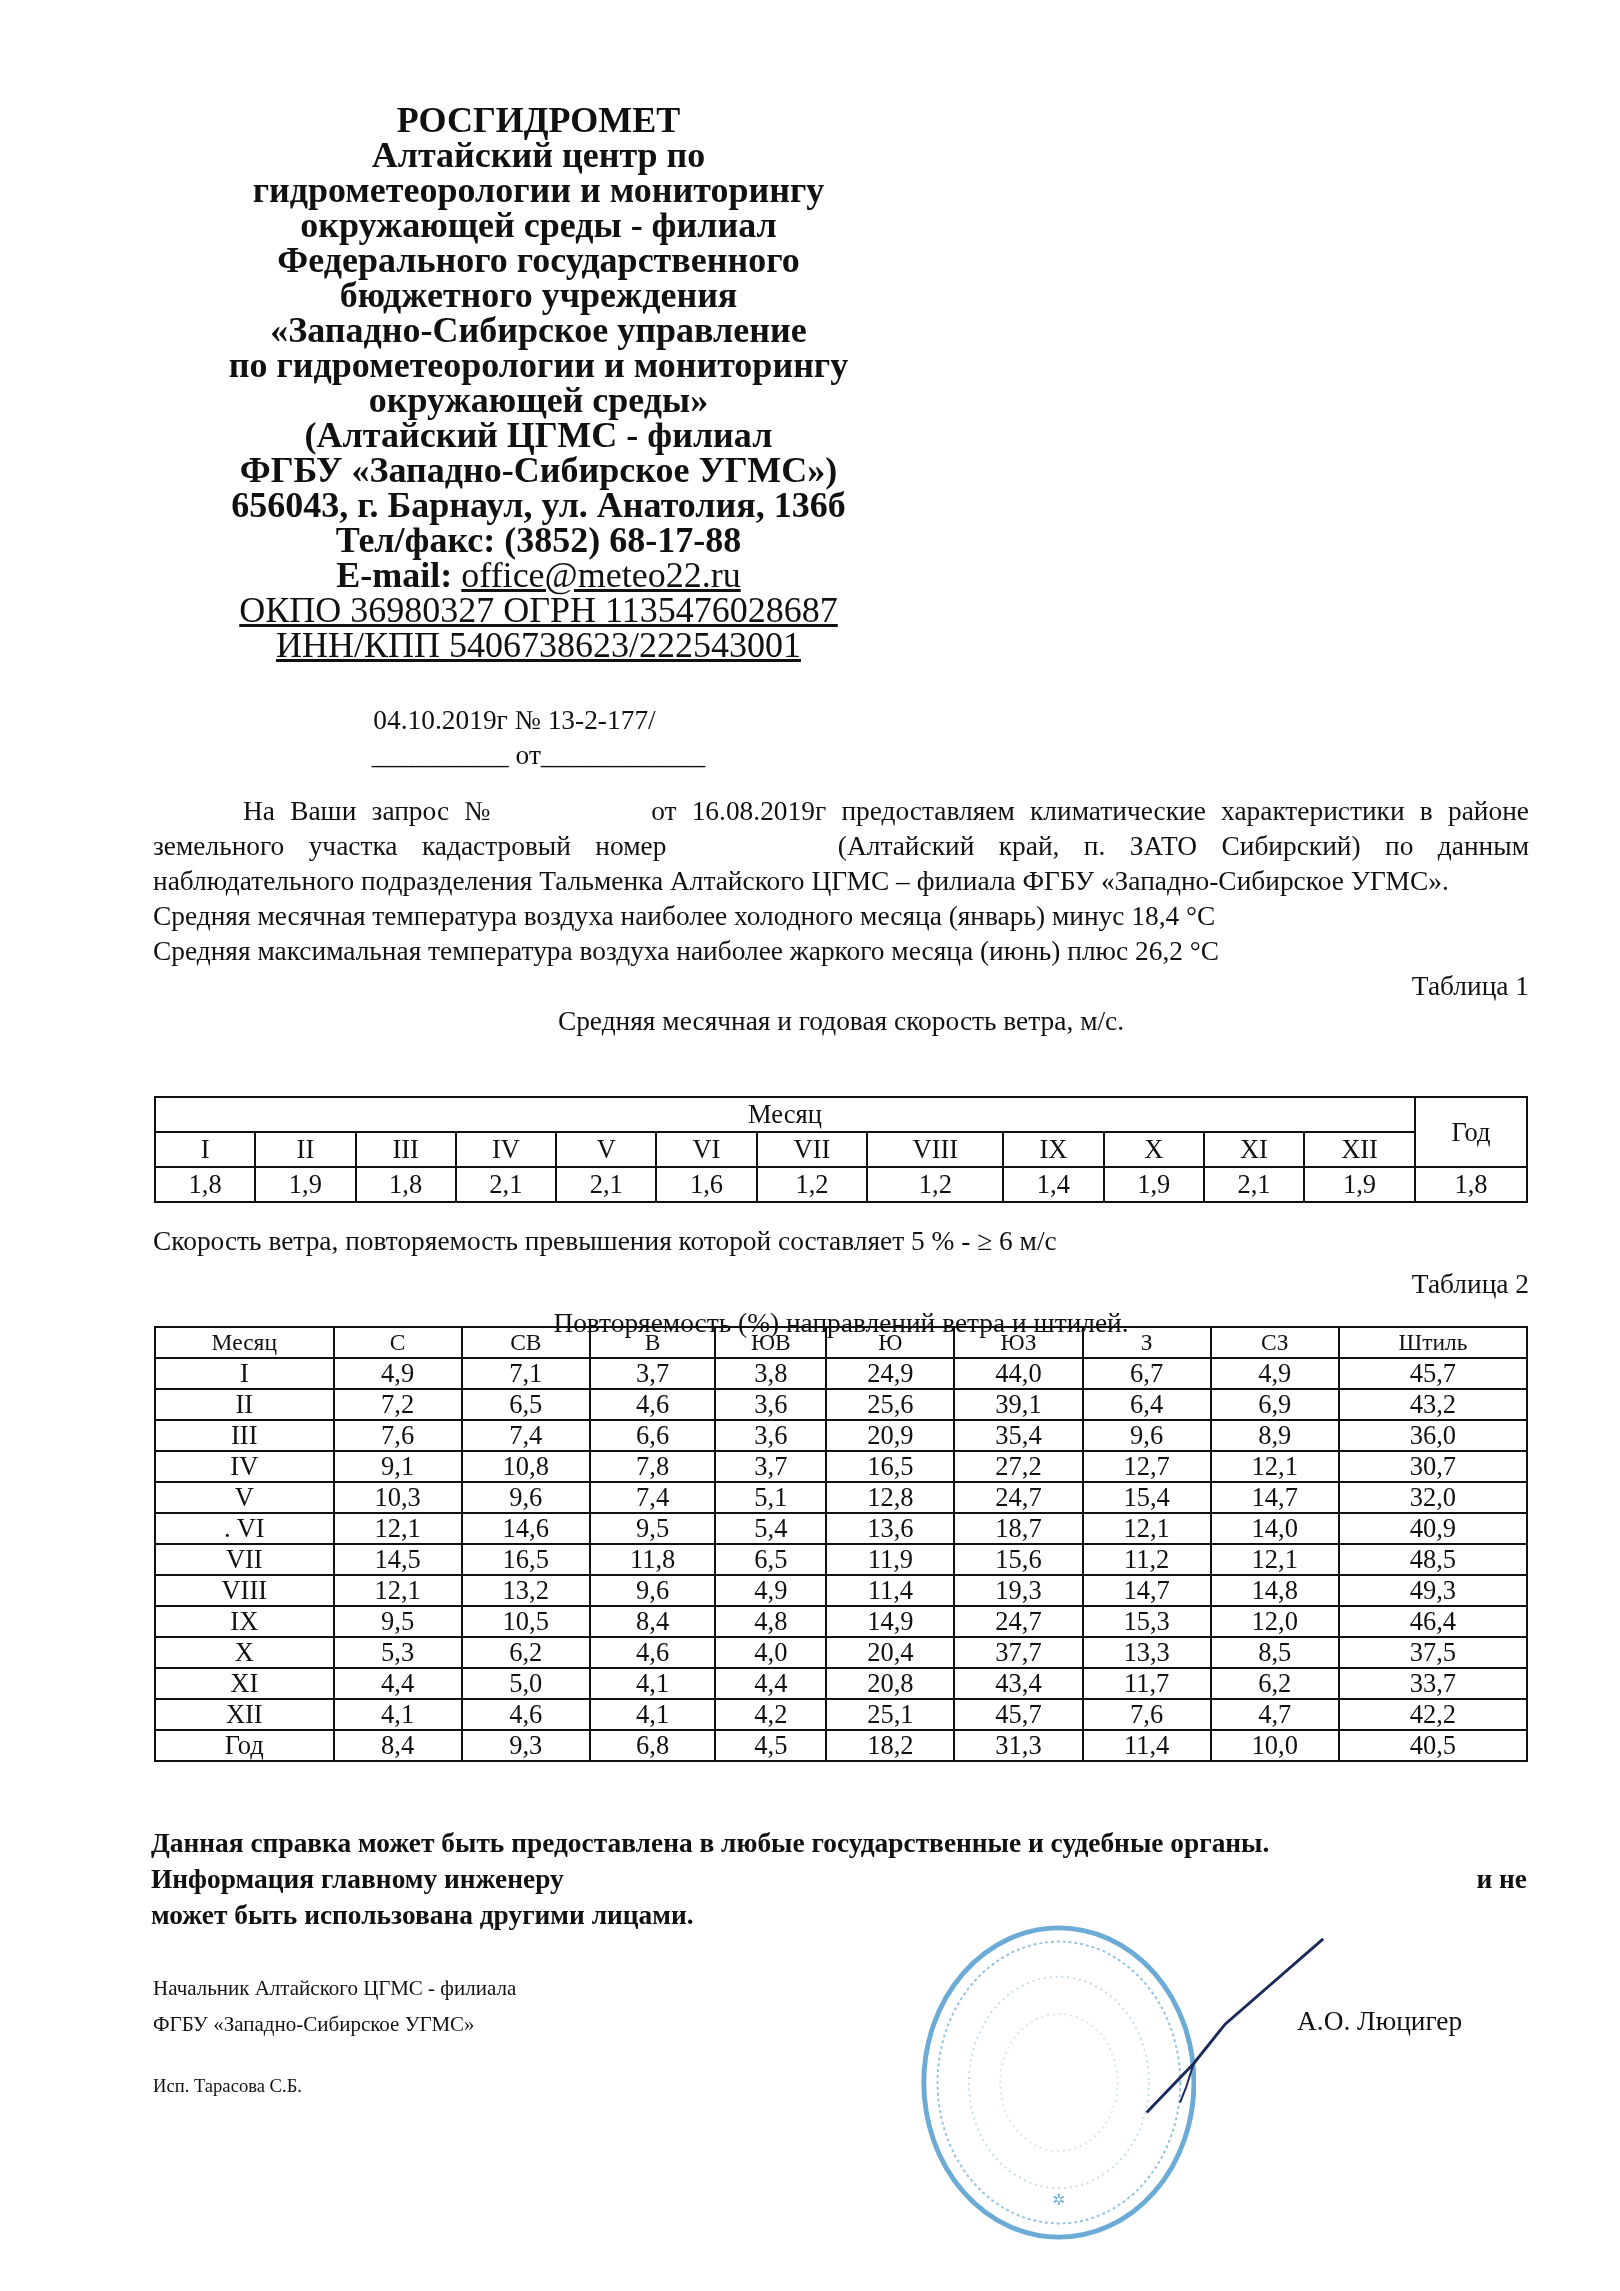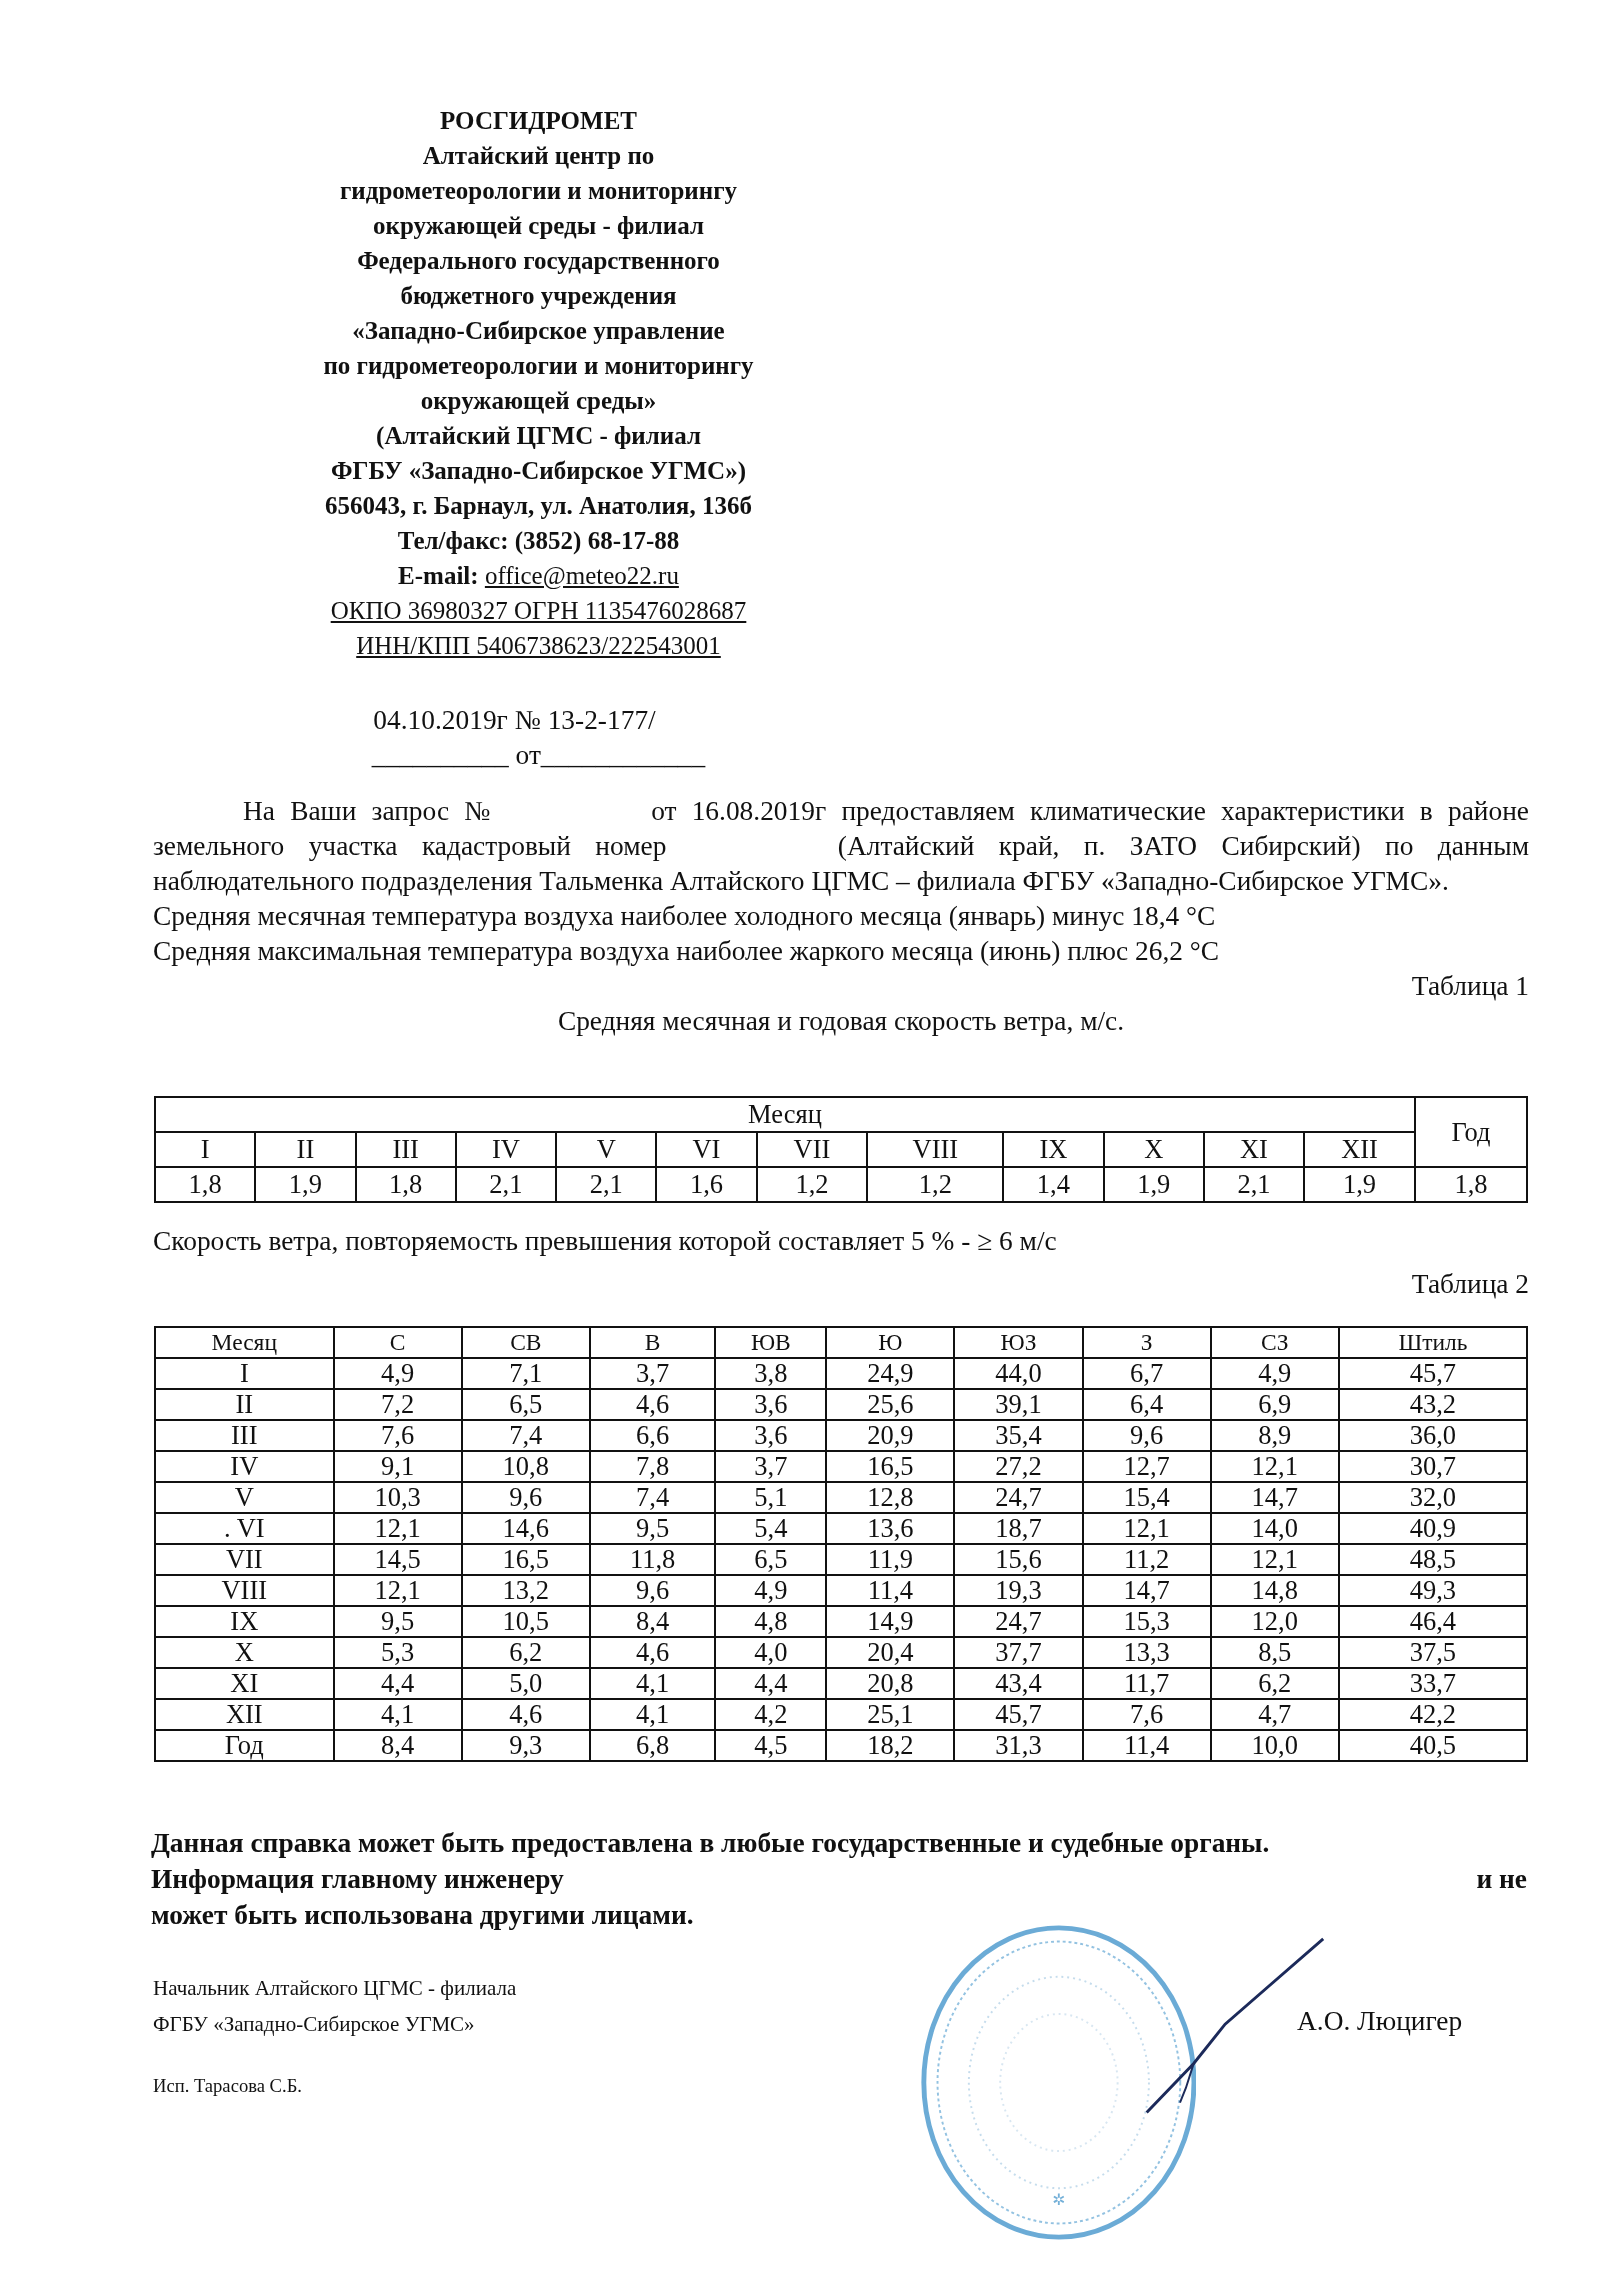--- a/index.html
+++ b/index.html
@@ -2,21 +2,21 @@
 <html><head>
 <meta charset="utf-8">
 <style>
   html, body { margin: 0; padding: 0; background: #ffffff; }
   body {
     width: 1620px; height: 2292px; position: relative; overflow: hidden;
     font-family: "Liberation Serif", serif; color: #111;
   }
   .header {
     position: absolute; left: 225px; top: 103px; width: 627px;
-    text-align: center; font-weight: bold; font-size: 25px; line-height: 35px;
+    text-align: center; font-weight: bold; font-size: 36px; line-height: 35px;
   }
   .header .plain { font-weight: normal; text-decoration: underline; }
   .header .u { text-decoration: underline; font-weight: normal; }
   .regno {
     position: absolute; left: 225px; top: 703px; width: 627px; text-align: center;
     font-size: 27.4px; line-height: 35px;
   }
   .regno .line1 { }
   .body-text {
     position: absolute; left: 153px; top: 794px; width: 1376px;
@@ -124,20 +124,21 @@
         <td>2,1</td>
         <td>1,9</td>
         <td>1,8</td>
       </tr>
 </tbody>
   </table>
 
 <div class="body-text" style="top:1224px">
   <p style="text-align:left">Скорость ветра, повторяемость превышения которой составляет 5 % - ≥ 6 м/с</p>
   <p class="right" style="margin-top:7.8px">Таблица 2</p>
+  <p class="center" style="margin-top:3.9px">Повторяемость (%) направлений ветра и штилей.</p>
 </div>
 
 <table class="t2">
   <thead>
       <tr id="t2-head">
         <td>Месяц</td>
         <td>С</td>
         <td>СВ</td>
         <td>В</td>
         <td>ЮВ</td>

